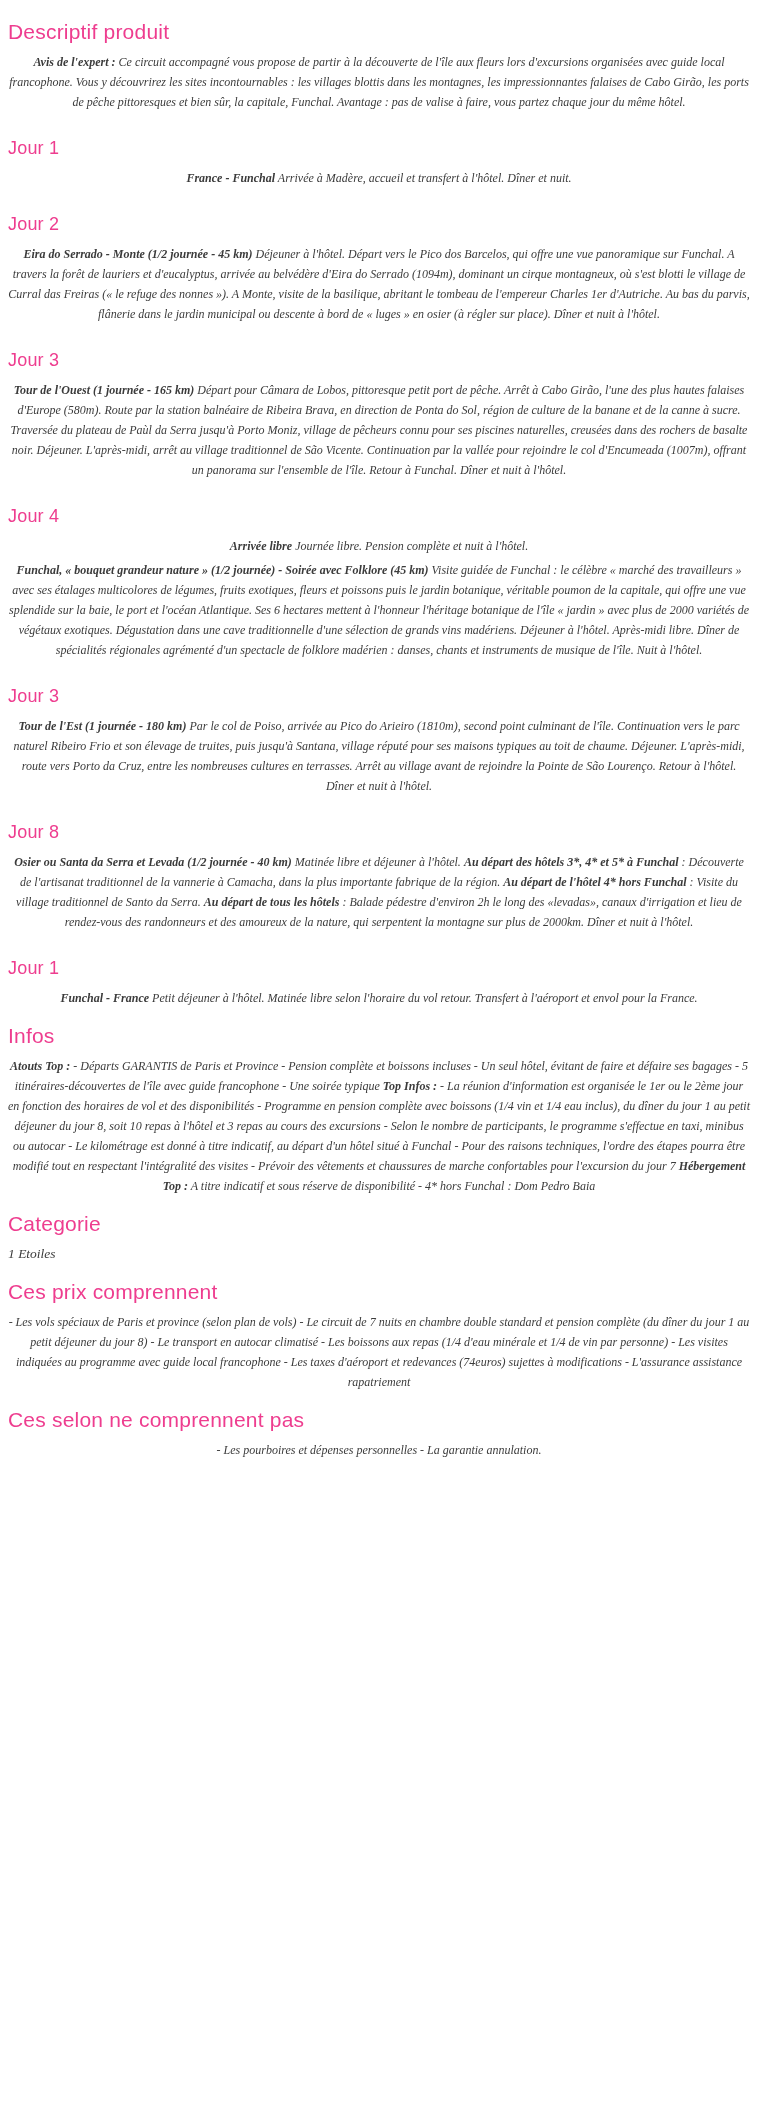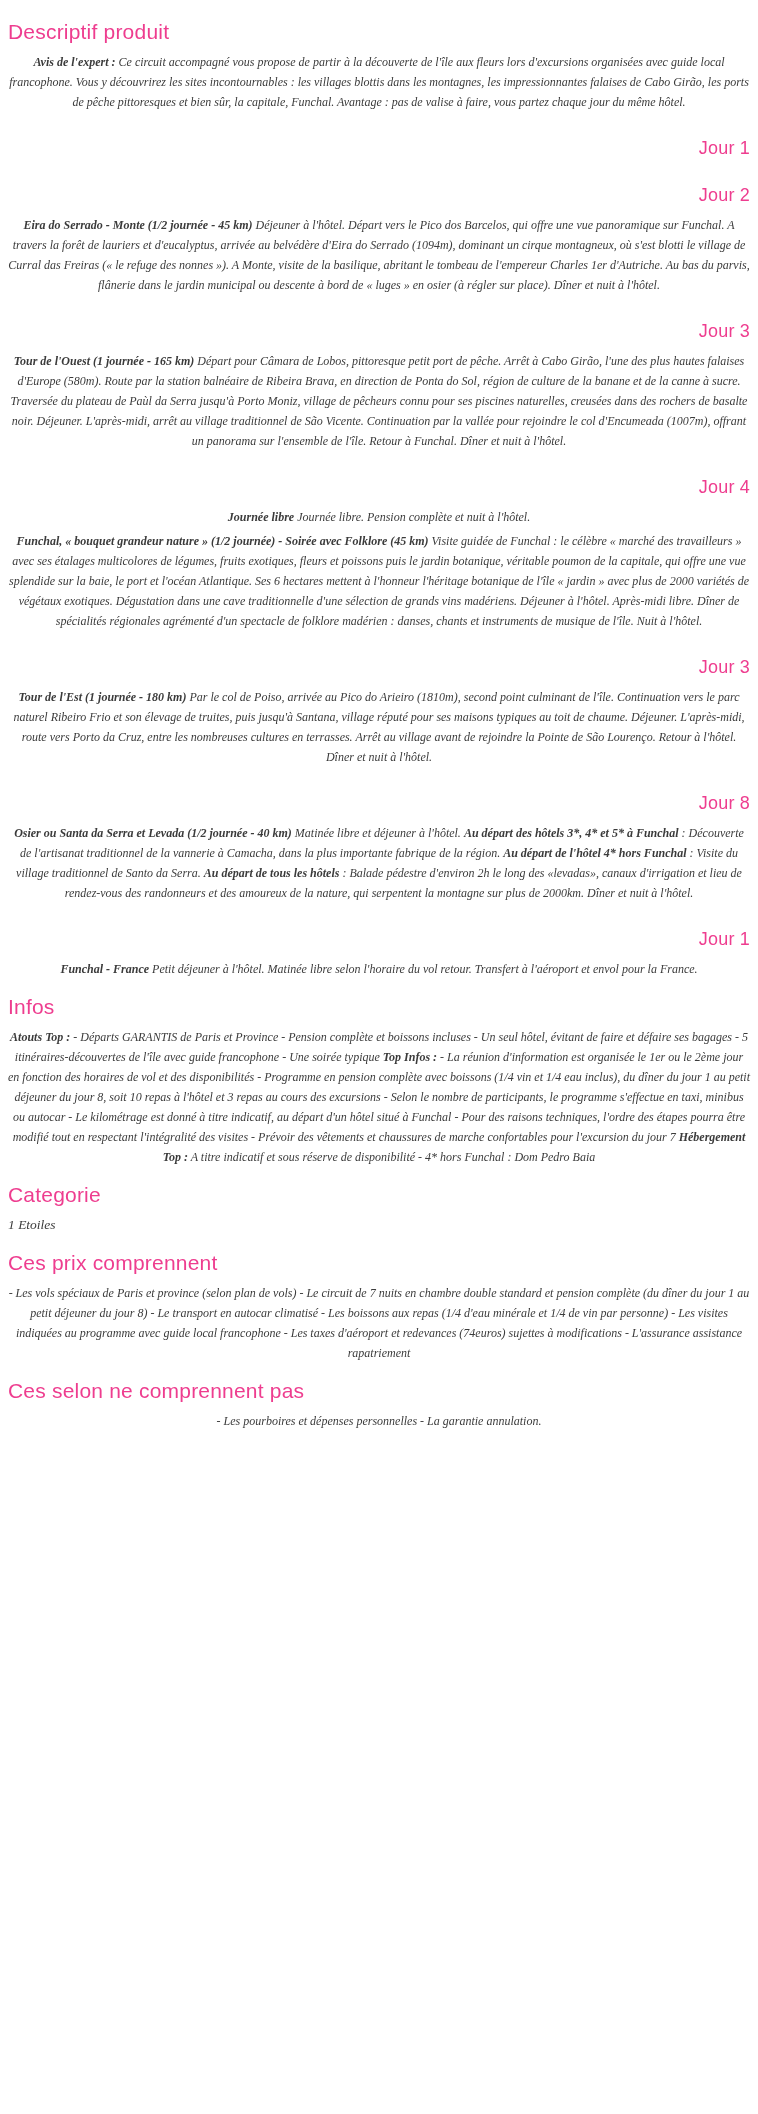--- a/index.html
+++ b/index.html
@@ -26,21 +26,20 @@
     margin: 16px 0 8px 0;
     letter-spacing: 0.2px;
   }
   h2.day-title {
     font-family: "Liberation Sans", sans-serif;
     color: #ee3d8f;
     font-size: 18px;
     font-weight: normal;
     margin: 26px 0 9px 0;
     letter-spacing: 0.2px;
-    text-align: right;
   }
   p.para {
     font-style: italic;
     font-size: 12px;
     line-height: 20px;
     margin: 0 0 4px 0;
     text-align: center;
   }
   p.para b,
   p.para strong {
@@ -70,34 +69,37 @@
 <body>
 
 <div class="page">
 
   <h1 class="section-title">Descriptif produit</h1>
   <div class="block">
     <p class="para"><b>Avis de l'expert :</b><span> Ce circuit accompagné vous propose de partir à la découverte de l'île aux fleurs lors d'excursions organisées avec guide local francophone. Vous y découvrirez les sites incontournables : les villages blottis dans les montagnes, les impressionnantes falaises de Cabo Girão, les ports de pêche pittoresques et bien sûr, la capitale, Funchal. Avantage : pas de valise à faire, vous partez chaque jour du même hôtel.</span></p>
   </div>
 
   <h2 class="day-title">Jour 1</h2>
+  <div class="block">
+    <p class="para"><b>France - Funchal</b><span> Arrivée à Madère, accueil et transfert à l'hôtel. Dîner et nuit.</span></p>
+  </div>
 
   <h2 class="day-title">Jour 2</h2>
   <div class="block">
     <p class="para"><b>Eira do Serrado - Monte (1/2 journée - 45 km)</b><span> Déjeuner à l'hôtel. Départ vers le Pico dos Barcelos, qui offre une vue panoramique sur Funchal. A travers la forêt de lauriers et d'eucalyptus, arrivée au belvédère d'Eira do Serrado (1094m), dominant un cirque montagneux, où s'est blotti le village de Curral das Freiras (« le refuge des nonnes »). A Monte, visite de la basilique, abritant le tombeau de l'empereur Charles 1er d'Autriche. Au bas du parvis, flânerie dans le jardin municipal ou descente à bord de « luges » en osier (à régler sur place). Dîner et nuit à l'hôtel.</span></p>
   </div>
 
   <h2 class="day-title">Jour 3</h2>
   <div class="block">
     <p class="para"><b>Tour de l'Ouest (1 journée - 165 km)</b><span> Départ pour Câmara de Lobos, pittoresque petit port de pêche. Arrêt à Cabo Girão, l'une des plus hautes falaises d'Europe (580m). Route par la station balnéaire de Ribeira Brava, en direction de Ponta do Sol, région de culture de la banane et de la canne à sucre. Traversée du plateau de Paùl da Serra jusqu'à Porto Moniz, village de pêcheurs connu pour ses piscines naturelles, creusées dans des rochers de basalte noir. Déjeuner. L'après-midi, arrêt au village traditionnel de São Vicente. Continuation par la vallée pour rejoindre le col d'Encumeada (1007m), offrant un panorama sur l'ensemble de l'île. Retour à Funchal. Dîner et nuit à l'hôtel.</span></p>
   </div>
 
   <h2 class="day-title">Jour 4</h2>
   <div class="block">
-    <p class="para"><b>Journée libre</b><span> Journée libre. Pension complète et nuit à l'hôtel.</span></p>
+    <p class="para"><b>Arrivée libre</b><span> Journée libre. Pension complète et nuit à l'hôtel.</span></p>
   </div>
 
   <div class="block">
     <p class="para"><b>Funchal, « bouquet grandeur nature » (1/2 journée) - Soirée avec Folklore (45 km)</b><span> Visite guidée de Funchal : le célèbre « marché des travailleurs » avec ses étalages multicolores de légumes, fruits exotiques, fleurs et poissons puis le jardin botanique, véritable poumon de la capitale, qui offre une vue splendide sur la baie, le port et l'océan Atlantique. Ses 6 hectares mettent à l'honneur l'héritage botanique de l'île « jardin » avec plus de 2000 variétés de végétaux exotiques. Dégustation dans une cave traditionnelle d'une sélection de grands vins madériens. Déjeuner à l'hôtel. Après-midi libre. Dîner de spécialités régionales agrémenté d'un spectacle de folklore madérien : danses, chants et instruments de musique de l'île. Nuit à l'hôtel.</span></p>
   </div>
 
   <h2 class="day-title">Jour 3</h2>
   <div class="block">
     <p class="para"><b>Tour de l'Est (1 journée - 180 km)</b><span> Par le col de Poiso, arrivée au Pico do Arieiro (1810m), second point culminant de l'île. Continuation vers le parc naturel Ribeiro Frio et son élevage de truites, puis jusqu'à Santana, village réputé pour ses maisons typiques au toit de chaume. Déjeuner. L'après-midi, route vers Porto da Cruz, entre les nombreuses cultures en terrasses. Arrêt au village avant de rejoindre la Pointe de São Lourenço. Retour à l'hôtel. Dîner et nuit à l'hôtel.</span></p>
   </div>

